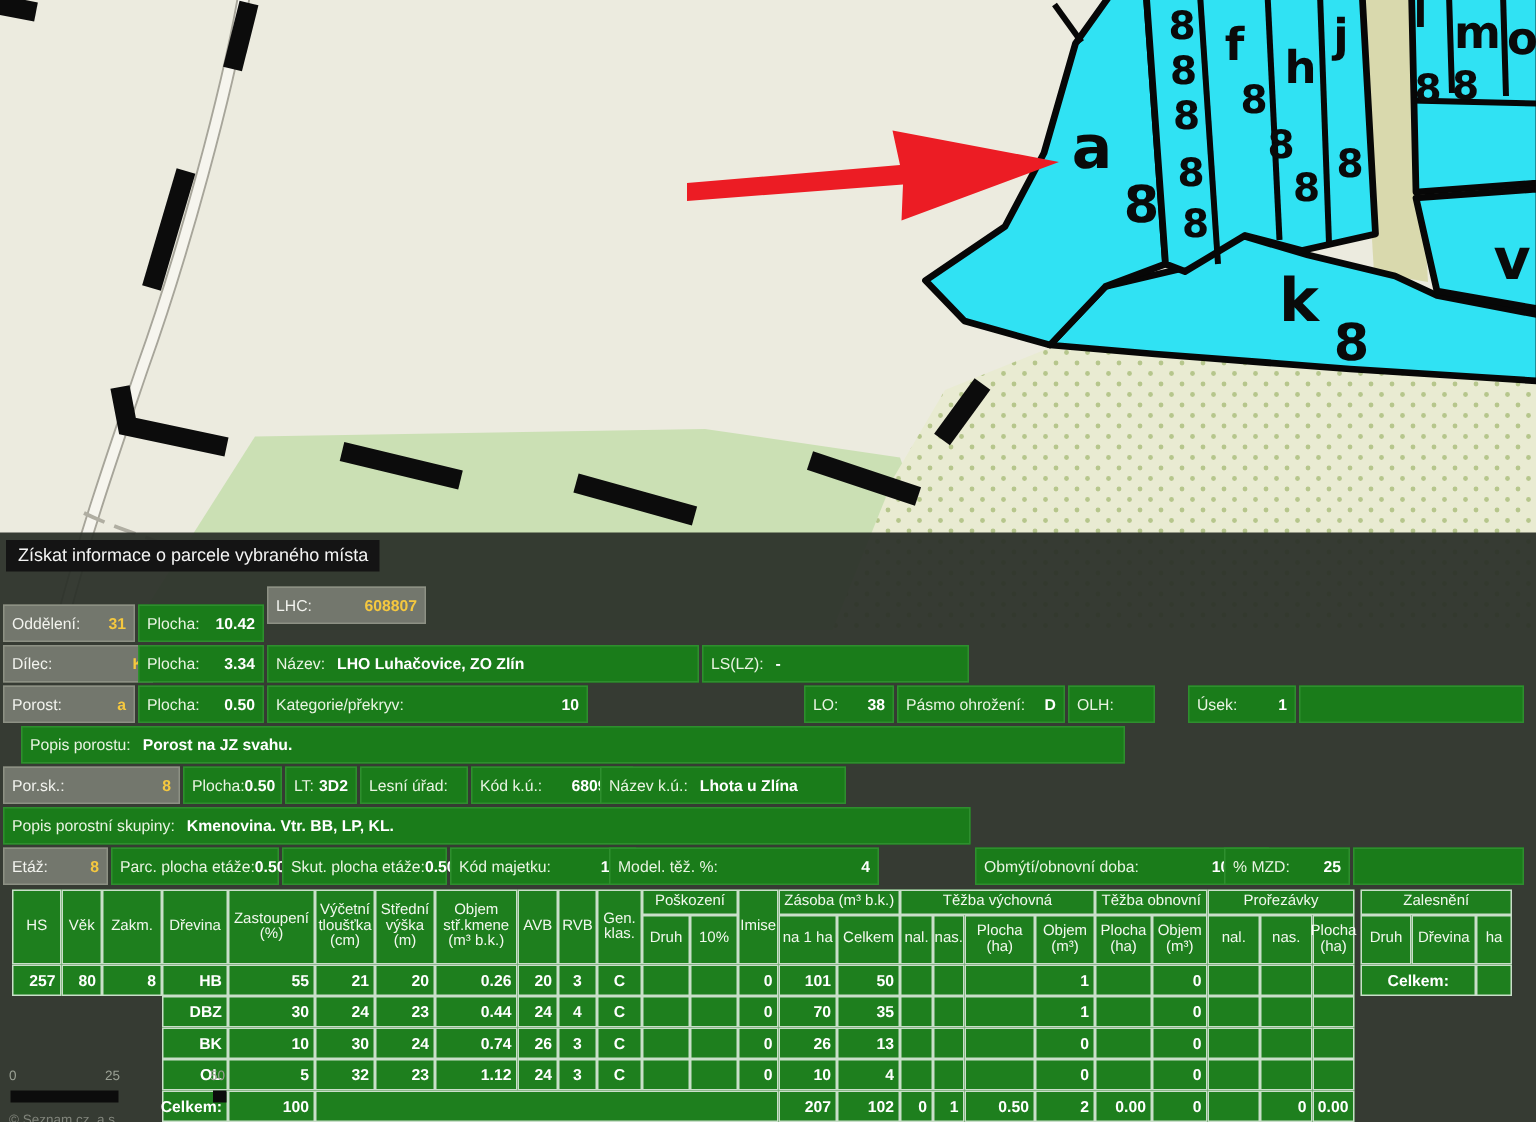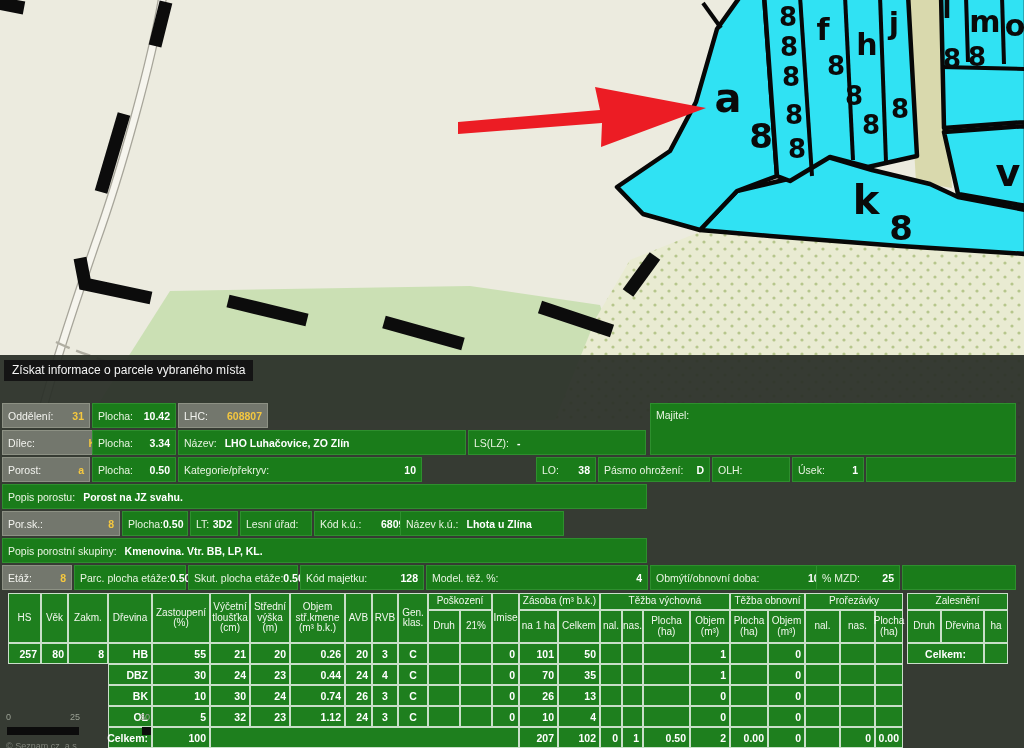--- a/index.html
+++ b/index.html
@@ -117,27 +117,23 @@
   <div class="tooltip">Získat informace o parcele vybraného místa</div>
 
   <div class="cell y" style="left:2px;top:48px;width:88px">
       <span class="lbl">Oddělení:</span>
       <span class="val">31</span>
     </div>
   <div class="cell g" style="left:92px;top:48px;width:84px">
       <span class="lbl">Plocha:</span>
       <span class="val">10.42</span>
     </div>
-  <div class="cell y" style="left:178px;top:48px;width:90px">
+  <div class="cell y" style="left:178px;top:36px;width:106px">
       <span class="lbl">LHC:</span>
       <span class="val">608807</span>
-    </div>
-  <div class="cell g la maj" style="left:650px;top:48px;width:366px">
-      <span class="lbl">Majitel:</span>
-      <span class="val"></span>
     </div>
 
   <div class="cell y" style="left:2px;top:75px;width:100px">
       <span class="lbl">Dílec:</span>
       <span class="val">K</span>
     </div>
   <div class="cell g" style="left:92px;top:75px;width:84px">
       <span class="lbl">Plocha:</span>
       <span class="val">3.34</span>
     </div>
@@ -151,43 +147,43 @@
     </div>
 
   <div class="cell y" style="left:2px;top:102px;width:88px">
       <span class="lbl">Porost:</span>
       <span class="val">a</span>
     </div>
   <div class="cell g" style="left:92px;top:102px;width:84px">
       <span class="lbl">Plocha:</span>
       <span class="val">0.50</span>
     </div>
-  <div class="cell g" style="left:178px;top:102px;width:244px">
+  <div class="cell g" style="left:178px;top:102px;width:214px">
       <span class="lbl">Kategorie/překryv:</span>
       <span class="val">10</span>
     </div>
   <div class="cell g" style="left:536px;top:102px;width:60px">
       <span class="lbl">LO:</span>
       <span class="val">38</span>
     </div>
   <div class="cell g" style="left:598px;top:102px;width:112px">
       <span class="lbl">Pásmo ohrožení:</span>
       <span class="val">D</span>
     </div>
-  <div class="cell g la" style="left:712px;top:102px;width:78px">
+  <div class="cell g la" style="left:712px;top:102px;width:58px">
       <span class="lbl">OLH:</span>
       <span class="val"></span>
     </div>
   <div class="cell g" style="left:792px;top:102px;width:72px">
       <span class="lbl">Úsek:</span>
       <span class="val">1</span>
     </div>
   <div class="cell g" style="left:866px;top:102px;width:150px"></div>
 
-  <div class="cell g la" style="left:2px;top:129px;width:645px">
+  <div class="cell g la" style="left:14px;top:129px;width:736px">
       <span class="lbl">Popis porostu:</span>
       <span class="val">Porost na JZ svahu.</span>
     </div>
 
   <div class="cell y" style="left:2px;top:156px;width:118px">
       <span class="lbl">Por.sk.:</span>
       <span class="val">8</span>
     </div>
   <div class="cell g" style="left:122px;top:156px;width:66px">
       <span class="lbl">Plocha:</span>
@@ -224,21 +220,21 @@
       <span class="val">0.50</span>
     </div>
   <div class="cell g" style="left:188px;top:210px;width:110px">
       <span class="lbl">Skut. plocha etáže:</span>
       <span class="val">0.50</span>
     </div>
   <div class="cell g" style="left:300px;top:210px;width:124px">
       <span class="lbl">Kód majetku:</span>
       <span class="val">128</span>
     </div>
-  <div class="cell g" style="left:426px;top:210px;width:222px">
+  <div class="cell g" style="left:406px;top:210px;width:180px">
       <span class="lbl">Model. těž. %:</span>
       <span class="val">4</span>
     </div>
   <div class="cell g" style="left:650px;top:210px;width:196px">
       <span class="lbl">Obmýtí/obnovní doba:</span>
       <span class="val">100/30</span>
     </div>
   <div class="cell g" style="left:816px;top:210px;width:84px">
       <span class="lbl">% MZD:</span>
       <span class="val">25</span>
@@ -260,21 +256,21 @@
 (m)</div>
     <div class="t th" style="grid-area:1/8/3/9">Objem
 stř.kmene
 (m³ b.k.)</div>
     <div class="t th" style="grid-area:1/9/3/10">AVB</div>
     <div class="t th" style="grid-area:1/10/3/11">RVB</div>
     <div class="t th" style="grid-area:1/11/3/12">Gen.
 klas.</div>
     <div class="t th" style="grid-area:1/12/2/14">Poškození</div>
     <div class="t th" style="grid-area:2/12/3/13">Druh</div>
-    <div class="t th" style="grid-area:2/13/3/14">21%</div>
+    <div class="t th" style="grid-area:2/13/3/14">10%</div>
     <div class="t th" style="grid-area:1/14/3/15">Imise</div>
     <div class="t th" style="grid-area:1/15/2/17">Zásoba (m³ b.k.)</div>
     <div class="t th" style="grid-area:2/15/3/16">na 1 ha</div>
     <div class="t th" style="grid-area:2/16/3/17">Celkem</div>
     <div class="t th" style="grid-area:1/17/2/21">Těžba výchovná</div>
     <div class="t th" style="grid-area:2/17/3/18">nal.</div>
     <div class="t th" style="grid-area:2/18/3/19">nas.</div>
     <div class="t th" style="grid-area:2/19/3/20">Plocha
 (ha)</div>
     <div class="t th" style="grid-area:2/20/3/21">Objem

